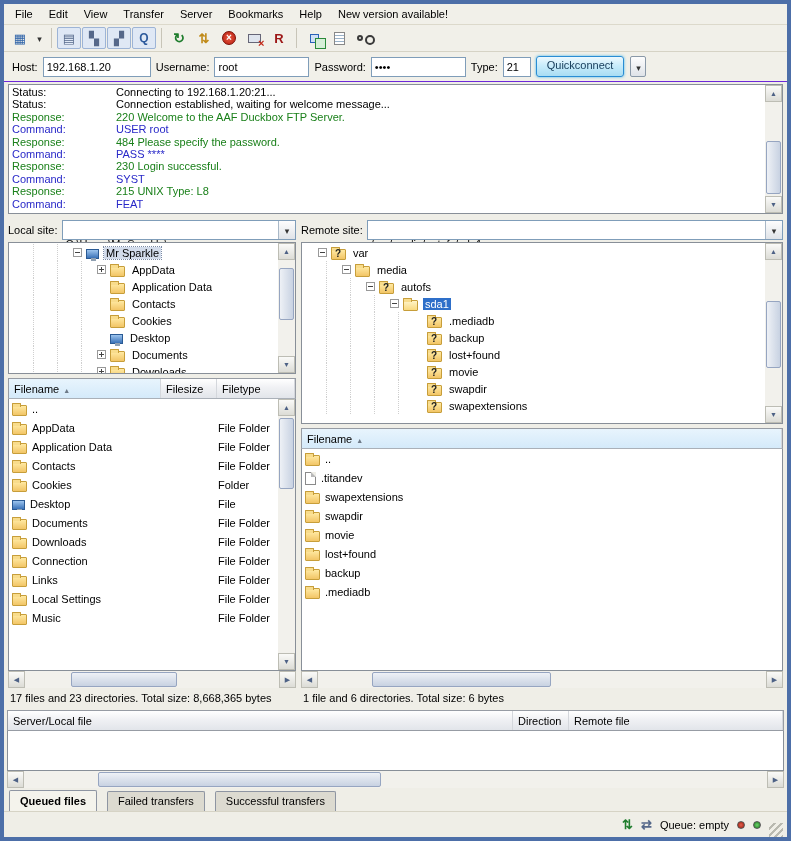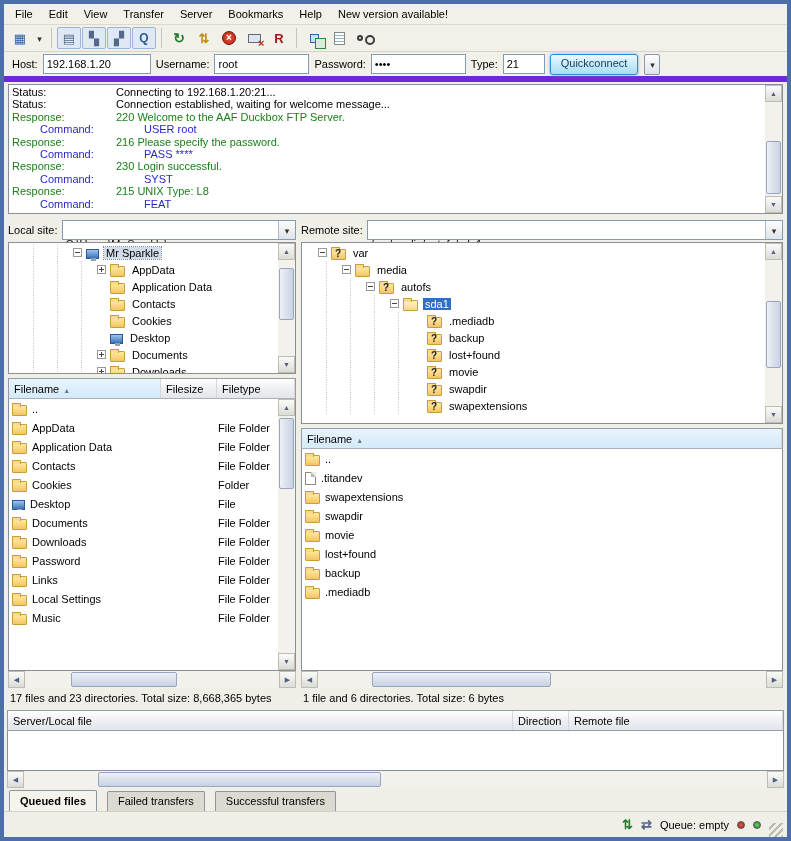--- a/index.html
+++ b/index.html
@@ -56,39 +56,39 @@
   .g-cmp::after { content:""; position:absolute; left:4px; top:3px; width:9px; height:9px;
                   border:1px solid #2a8a3a; background:#d6efd8; }
   .g-list { width:11px; height:13px; border:1px solid #888;
             background:repeating-linear-gradient(#fff 0 2px,#9ab2c8 2px 3px); }
   .g-find { width:6px; height:6px; border:2px solid #3a3a3a; border-radius:50%; position:relative; margin-right:8px; }
   .g-find::after { content:""; position:absolute; left:6px; top:-2px; width:6px; height:6px;
                    border:2px solid #3a3a3a; border-radius:50%; }
 
   
   .quickbar { height:30px; flex:0 0 30px; display:flex; align-items:center; gap:5px; padding:0 8px;
-              background:#f1f0e9; border-bottom:6px solid #6d28d9; }
+              background:#f1f0e9; border-bottom:1px solid #6d28d9; }
   .quickbar label { white-space:nowrap; }
   .qc-input { height:20px; border:1px solid #7f9db9; background:#fff; padding:0 3px;
               font-family:"Liberation Sans", sans-serif; font-size:11px; }
-  .w-host { width:108px; } .w-user { width:95px; } .w-pass { width:95px; } .w-port { width:42px; }
+  .w-host { width:108px; } .w-user { width:95px; } .w-pass { width:95px; } .w-port { width:28px; }
   .qc-btn { height:21px; padding:2px 10px; border:1px solid #2a8dd4; border-radius:3px; color:#143a58;
             background:linear-gradient(#eef9fe,#c9ecfb 45%,#a9ddf3); box-shadow:0 0 3px #49b8ea; white-space:nowrap; }
   .qc-drop { width:16px; height:21px; border:1px solid #8a99a8; border-radius:2px; margin-left:1px;
              background:linear-gradient(#fdfdfd,#dfe3e8); display:flex; align-items:center; justify-content:center; }
   .gl-down::before { content:"▾"; font-size:9px; color:#333; }
 
   
   .log-wrap { flex:0 0 130px; margin:2px 4px; border:1px solid #888f98; background:#fff; display:flex; overflow:hidden; }
   .log-lines { flex:1; padding:1px 3px; overflow:hidden; }
   .log-line { display:flex; line-height:12.4px; white-space:nowrap; }
   .log-label { width:104px; flex:0 0 104px; }
   .k-status { color:#000; }
   .k-response { color:#1a801a; }
-  .k-command { color:#2828c8;margin-left:28px; }
+  .k-command { color:#2828c8; }
 
   
   .vscroll { width:17px; flex:0 0 17px; background:#f2f1ec; display:flex; flex-direction:column; }
   .hscroll { height:17px; flex:0 0 17px; background:#f2f1ec; display:flex; }
   .sb-btn { width:17px; height:17px; flex:0 0 17px; background:linear-gradient(#fafaf8,#dcdcd6);
             border:1px solid #bdbdb4; color:#4d6185; font-size:7px;
             display:flex; align-items:center; justify-content:center; }
   .a-up::before { content:"▲"; } .a-dn::before { content:"▼"; }
   .a-lf::before { content:"◀"; } .a-rt::before { content:"▶"; }
   .sb-track { flex:1; position:relative; }
@@ -271,21 +271,21 @@
       <div class="log-line k-response">
           <span class="log-label">Response:</span>
           <span>220 Welcome to the AAF Duckbox FTP Server.</span>
         </div>
       <div class="log-line k-command">
           <span class="log-label">Command:</span>
           <span>USER root</span>
         </div>
       <div class="log-line k-response">
           <span class="log-label">Response:</span>
-          <span>216 Please specify the password.</span>
+          <span>484 Please specify the password.</span>
         </div>
       <div class="log-line k-command">
           <span class="log-label">Command:</span>
           <span>PASS ****</span>
         </div>
       <div class="log-line k-response">
           <span class="log-label">Response:</span>
           <span>230 Login successful.</span>
         </div>
       <div class="log-line k-command">
@@ -482,21 +482,21 @@
               <span class="c-name">
                 <span class="ic ic-folder"></span>
                 <span>Downloads</span>
               </span>
               <span class="c-size"></span>
               <span class="c-type">File Folder</span>
             </div>
           <div class="lrow">
               <span class="c-name">
                 <span class="ic ic-folder"></span>
-                <span>Password</span>
+                <span>Connection</span>
               </span>
               <span class="c-size"></span>
               <span class="c-type">File Folder</span>
             </div>
           <div class="lrow">
               <span class="c-name">
                 <span class="ic ic-folder"></span>
                 <span>Links</span>
               </span>
               <span class="c-size"></span>

